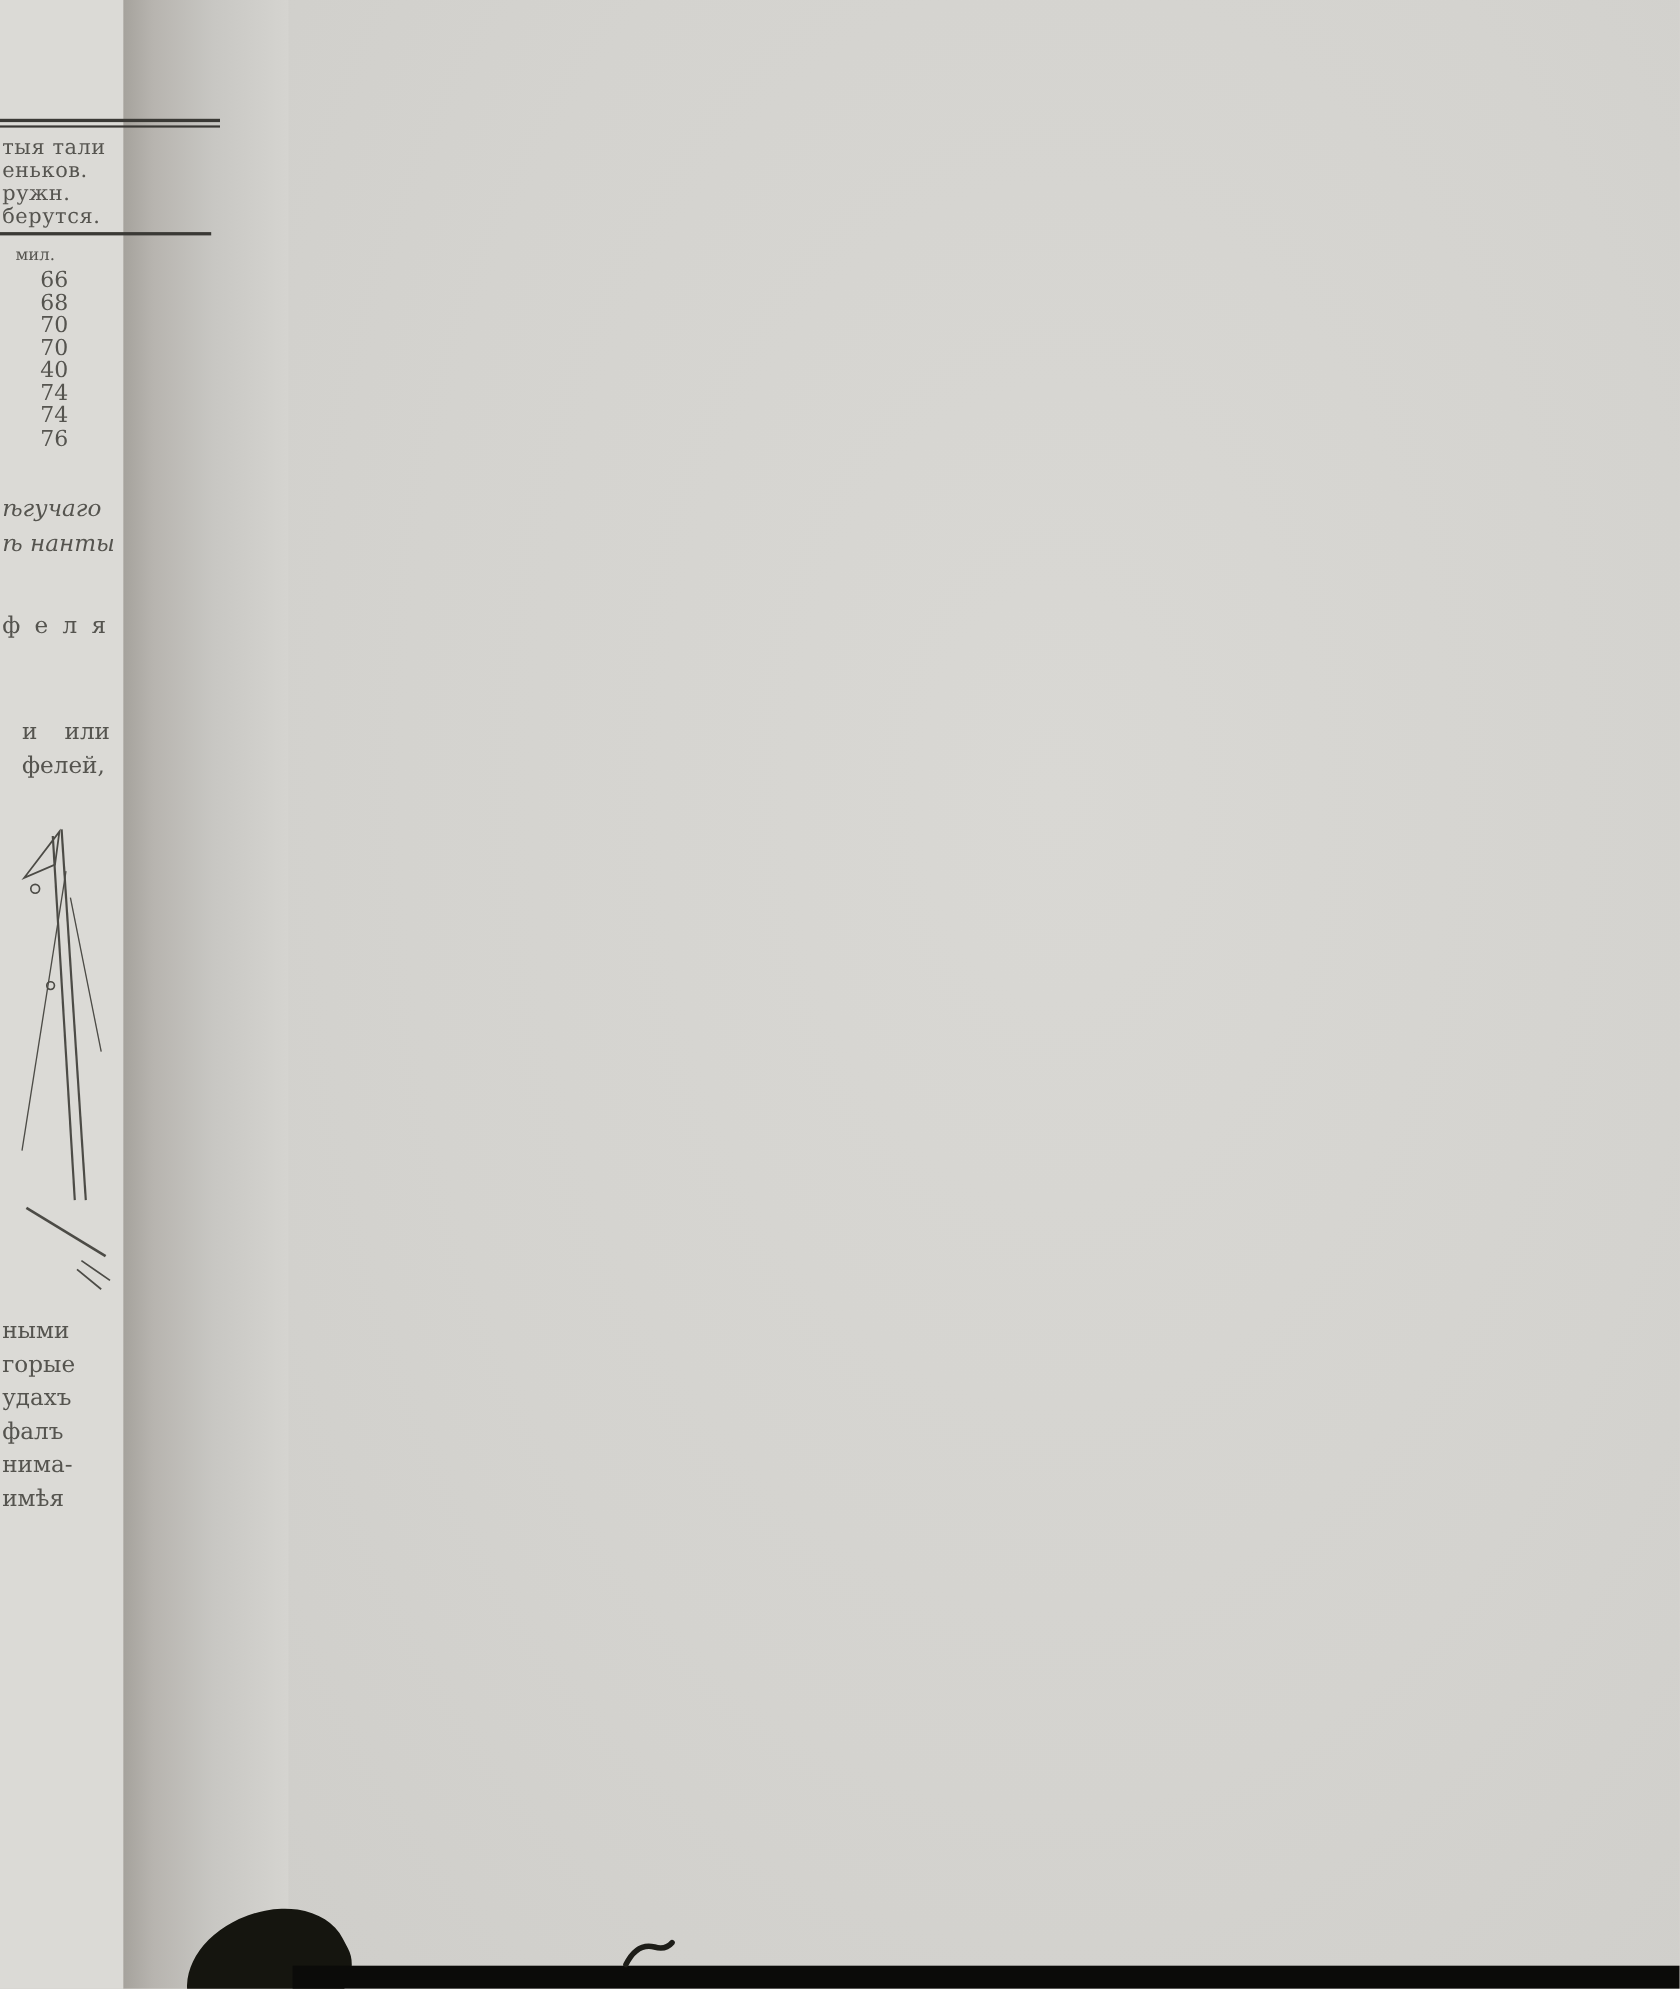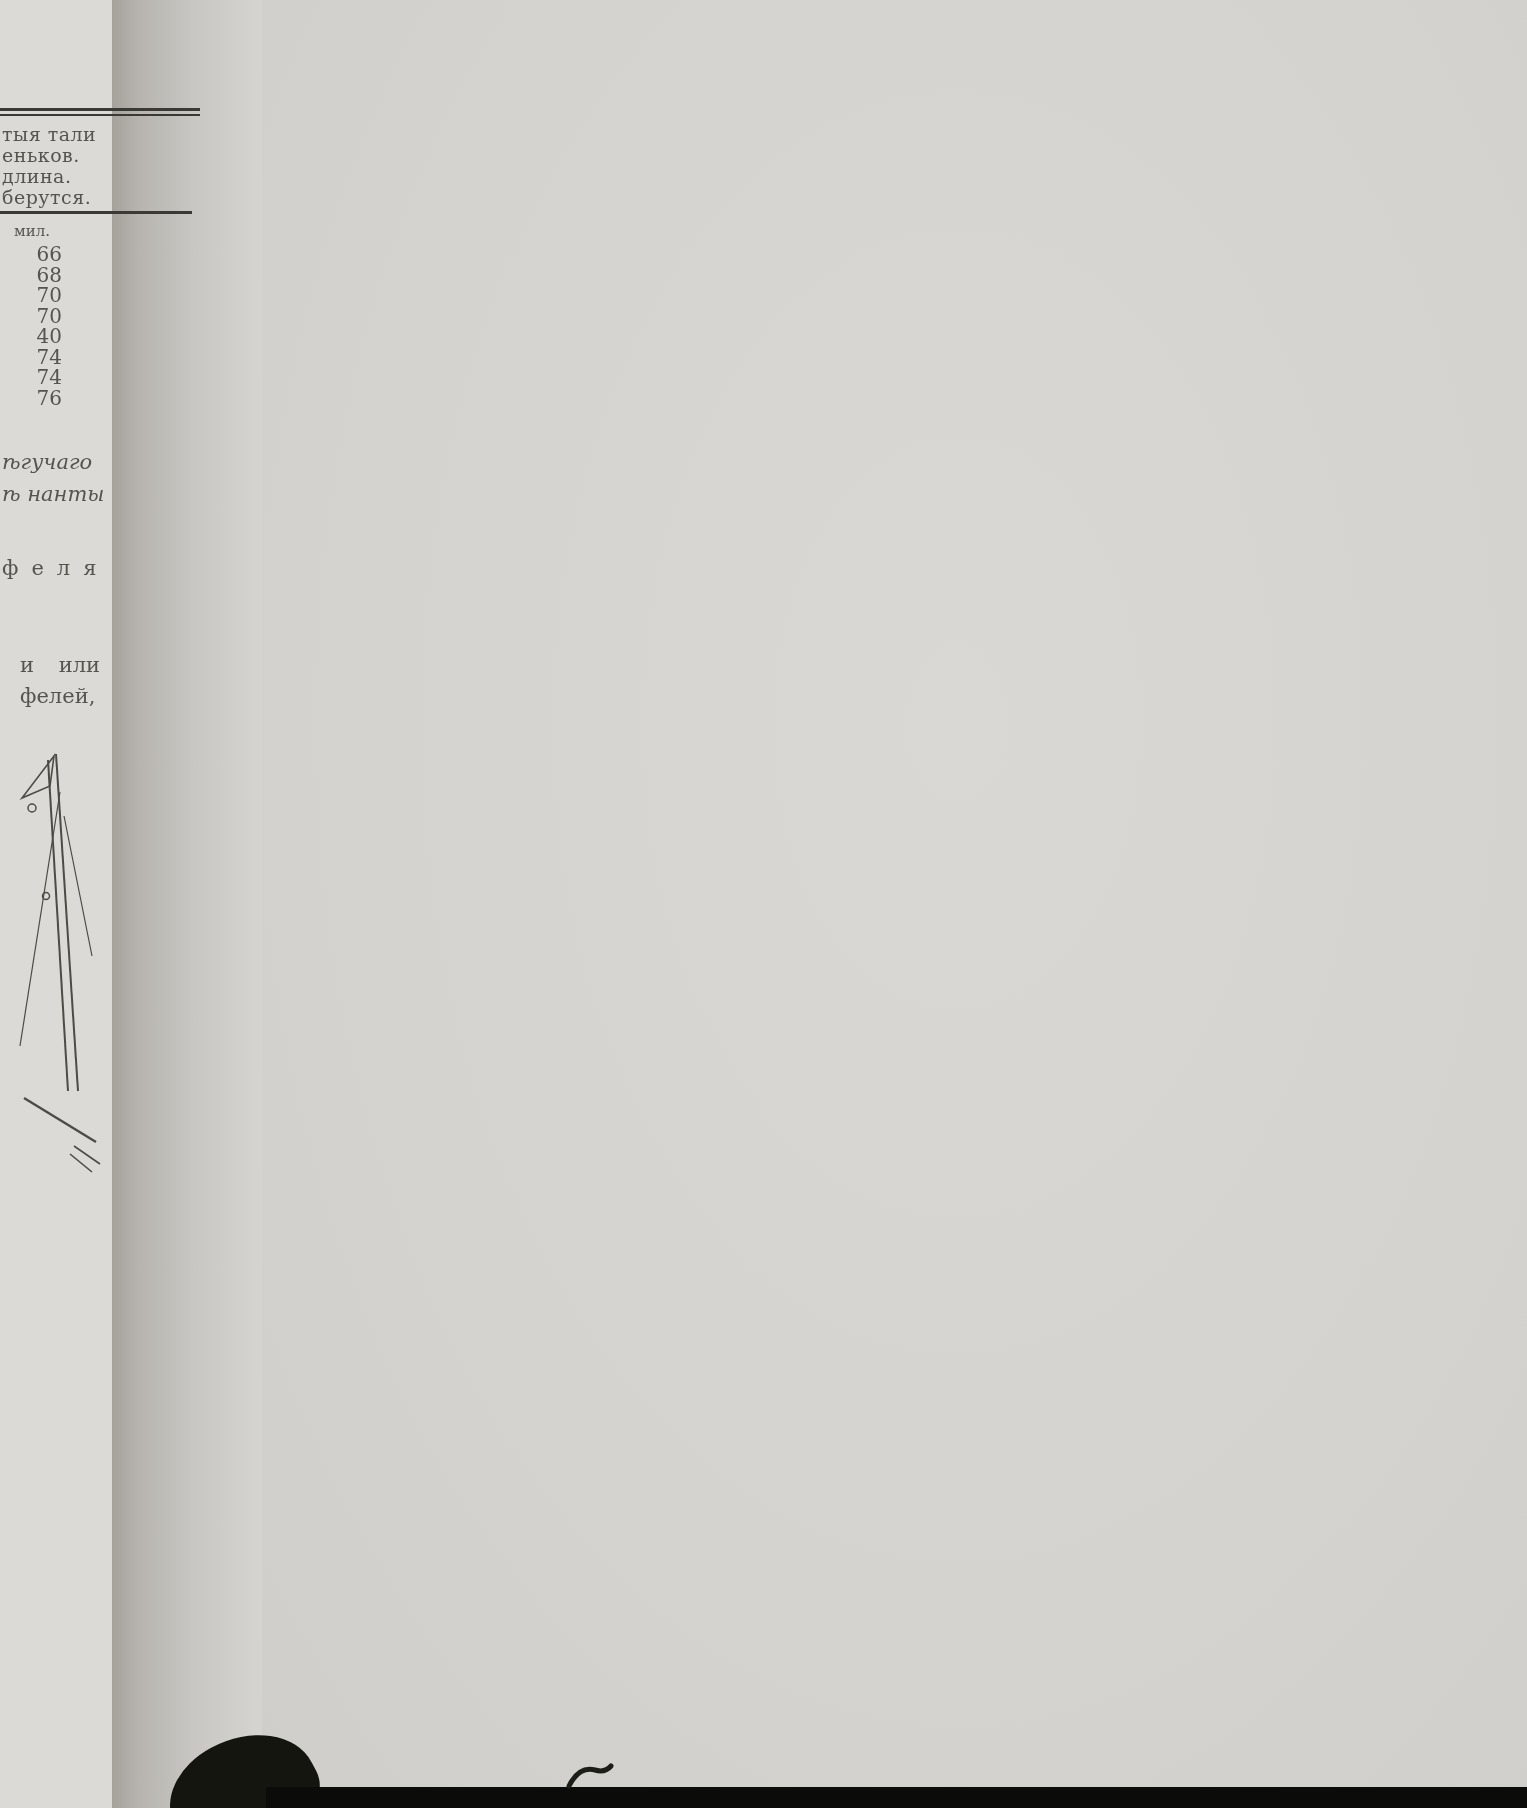--- a/index.html
+++ b/index.html
@@ -81,21 +81,21 @@
 
   <div class="main-paper"></div>
   <div class="gutter"></div>
 
   <div class="prev-page">
     <div class="mrule double-a"></div>
     <div class="mrule double-b"></div>
     <div class="mtop">
         <div>тыя тали</div>
         <div>еньков.</div>
-        <div>длина.</div>
+        <div>ружн.</div>
         <div>берутся.</div>
       </div>
     <div class="mrule single"></div>
     <div class="munit">мил.</div>
     <div class="mnums">
         <div>66</div>
         <div>68</div>
         <div>70</div>
         <div>70</div>
         <div>40</div>
@@ -118,20 +118,28 @@
         <path d="M44 14 L64 345"></path>
         <path d="M50 10 L18 52 L46 40 Z" stroke-width="1.6"></path>
         <path d="M56 46 L16 300" stroke-width="1.2"></path>
         <path d="M60 70 L88 210" stroke-width="1.2"></path>
         <circle cx="28" cy="62" r="4" stroke-width="1.5"></circle>
         <circle cx="42" cy="150" r="3.5" stroke-width="1.5"></circle>
         <path d="M20 352 L92 396" stroke-width="2.4"></path>
         <path d="M70 400 L96 418 M66 408 L88 426" stroke-width="1.6"></path>
       </g>
     </svg>
+    <div class="mbot">
+        <div>ными</div>
+        <div>горые</div>
+        <div>удахъ</div>
+        <div>фалъ</div>
+        <div>нима-</div>
+        <div>имѣя</div>
+      </div>
   </div>
 
   <div class="pagenum">367</div>
 
   <div class="para" id="para1">
       <div class="tline">на верху простыя тали см. фиг. 50). Топенанты на большихъ судахъ всегда</div>
       <div class="tline">берутся изъ стального троса и проходятъ чрезъ соотвѣтствующій небольшой</div>
       <div class="tline">блокъ съ желѣзнымъ шхивомъ, а внизу имѣютъ простыя тали см. фиг. 169. I.</div>
       <div class="tline">Размѣры бѣгучаго такелажа и блоковъ даны въ нижеслѣдующей таблицѣ</div>
       <div class="tline">для такихъ парусовъ, верхній ликъ тросъ которыхъ незначительно длиннѣе</div>

